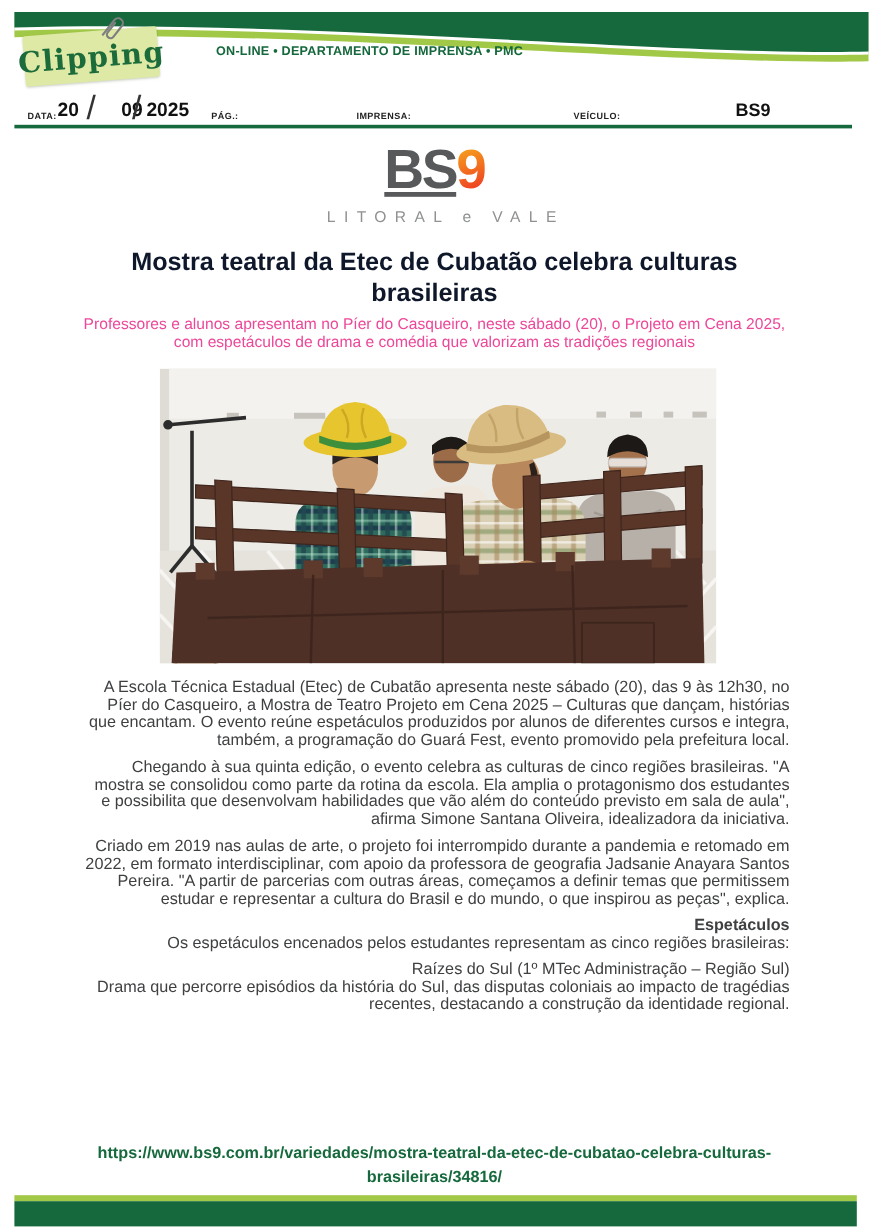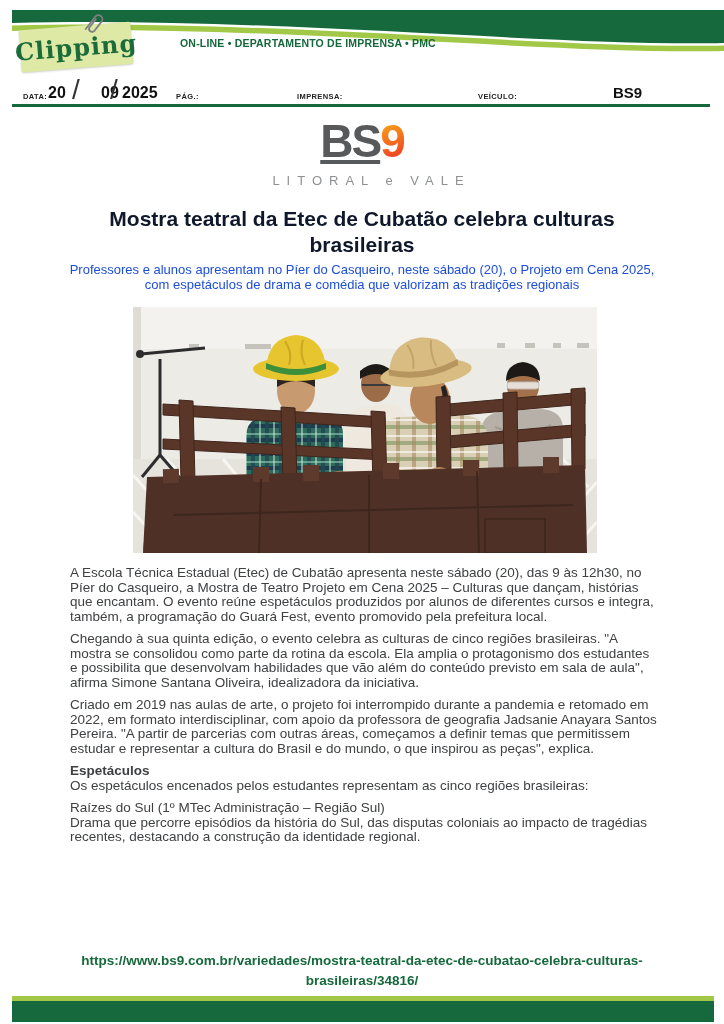--- a/index.html
+++ b/index.html
@@ -39,28 +39,28 @@
     -webkit-background-clip:text;background-clip:text;color:transparent;
   }
   .logo .sub{margin-top:9px;font-size:13px;color:#8e9092;letter-spacing:7px;padding-left:19px;}
   
   .title{
     position:absolute;top:206px;left:62px;width:600px;text-align:center;
     font-size:21px;font-weight:700;color:#0f172a;line-height:26px;margin:0;
   }
   .subtitle{
     position:absolute;top:262px;left:62px;width:600px;text-align:center;
-    font-size:13px;color:#1d4ed8;line-height:15px;margin:0;
+    font-size:13px;color:#ec4899;line-height:15px;margin:0;
   }
   
   .photo{position:absolute;top:307px;left:133px;width:464px;height:246px;overflow:hidden;}
   
   .body{
     position:absolute;top:566px;left:70px;width:588px;
-    font-size:13.5px;line-height:14.5px;color:#3f4042;
+    font-size:13.5px;line-height:14.5px;color:#3f4042;text-align:right;
   }
   .body p{margin:0 0 8px 0;}
   .body h2{font-size:13.5px;line-height:14.5px;color:#3f4042;margin:0;font-weight:700;}
   .body .tight{margin:0;}
   
   .url{
     position:absolute;top:951px;left:42px;width:640px;text-align:center;
     font-size:13.5px;font-weight:700;color:#15693c;line-height:20px;cursor:pointer;
   }
   

